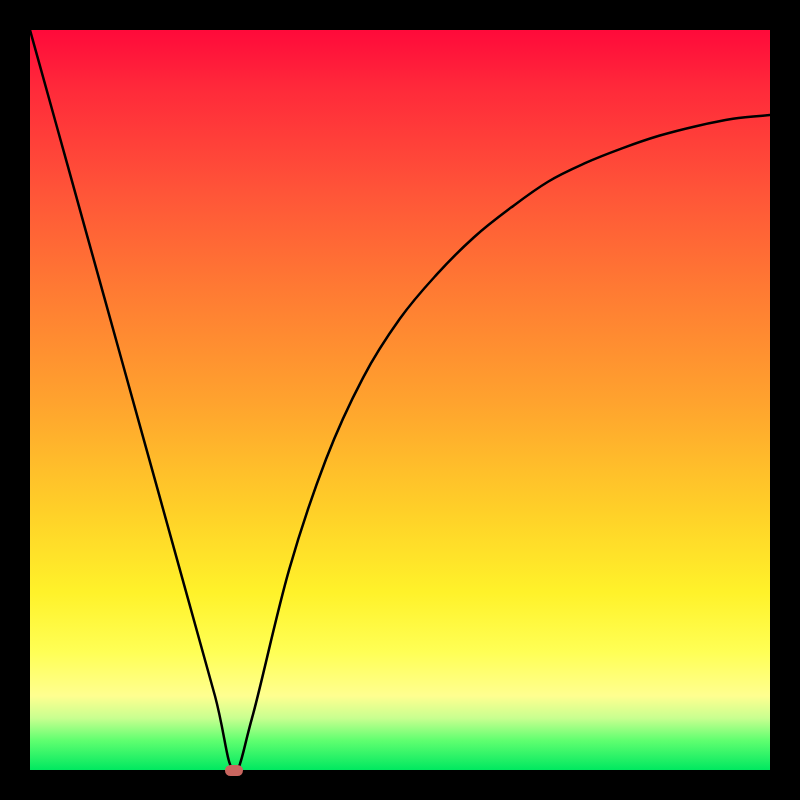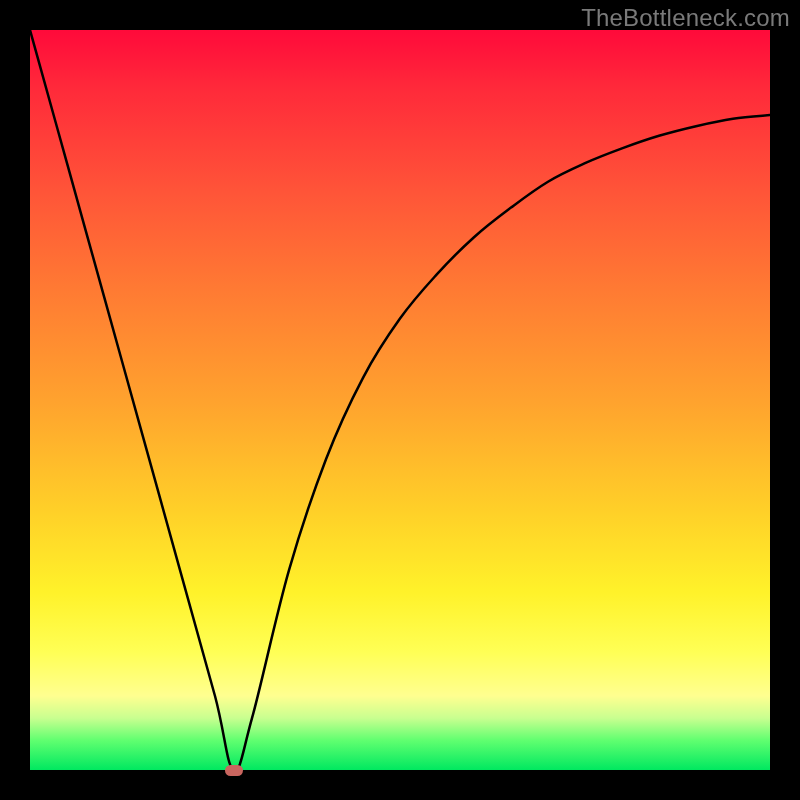--- a/index.html
+++ b/index.html
@@ -61,20 +61,19 @@
     width: 18px;
     height: 11px;
     background: #c9655f;
     border-radius: 6px;
   }
 </style>
 </head>
 <body>
 
 <div class="frame">
-  <div class="watermark">TheBottleneck.com</div>
   <div class="plot">
     <svg class="curve" viewBox="0 0 740 740" preserveAspectRatio="none">
       <path fill="none" stroke="#000000" stroke-width="2.5" stroke-linecap="round" stroke-linejoin="round" d="M 0 0 C 6.66 23.976000000000006, 23.68 85.24800000000005, 37 133.20000000000005 C 50.32 181.15200000000004, 60.68 218.44799999999998, 74 266.4 C 87.32 314.352, 97.68 351.64799999999997, 111 399.59999999999997 C 124.32 447.55199999999996, 134.68 484.84799999999996, 148 532.8 C 161.32 580.752, 175.01 628.704, 185 666 C 194.99 703.296, 196.84000000000003 736.004, 203.50000000000003 740 C 210.16000000000003 743.996, 212.01 724.164, 222 688.2 C 231.99 652.2360000000001, 245.68 586.82, 259 540.2 C 272.32 493.58000000000004, 282.68 463.832, 296 429.2 C 309.32 394.568, 319.68 373.10799999999995, 333 347.79999999999995 C 346.32 322.49199999999996, 356.68 307.248, 370 288.6 C 383.32 269.95200000000006, 393.68000000000006 258.852, 407.00000000000006 244.2 C 420.32000000000005 229.548, 430.68 219.18800000000005, 444 207.20000000000005 C 457.32 195.21200000000005, 467.68 187.59000000000003, 481 177.60000000000002 C 494.32 167.61, 504.68 159.69199999999992, 518 151.69999999999993 C 531.32 143.70799999999994, 541.68 139.19400000000005, 555 133.20000000000005 C 568.32 127.20600000000006, 578.68 123.32839999999997, 592 118.39999999999998 C 605.32 113.47159999999998, 615.68 109.81600000000003, 629 105.82000000000005 C 642.32 101.82400000000007, 652.68 99.26360000000007, 666 96.20000000000005 C 679.32 93.13640000000002, 689.68 90.79799999999996, 703 88.79999999999995 C 716.32 86.80199999999995, 733.34 85.766, 740 85.10000000000002"></path>
     </svg>
     <div class="minpoint" style="left: 194.5px; top: 734.5px; background: rgb(201, 101, 95);"></div>
   </div>
 </div>
 
 </body></html>

